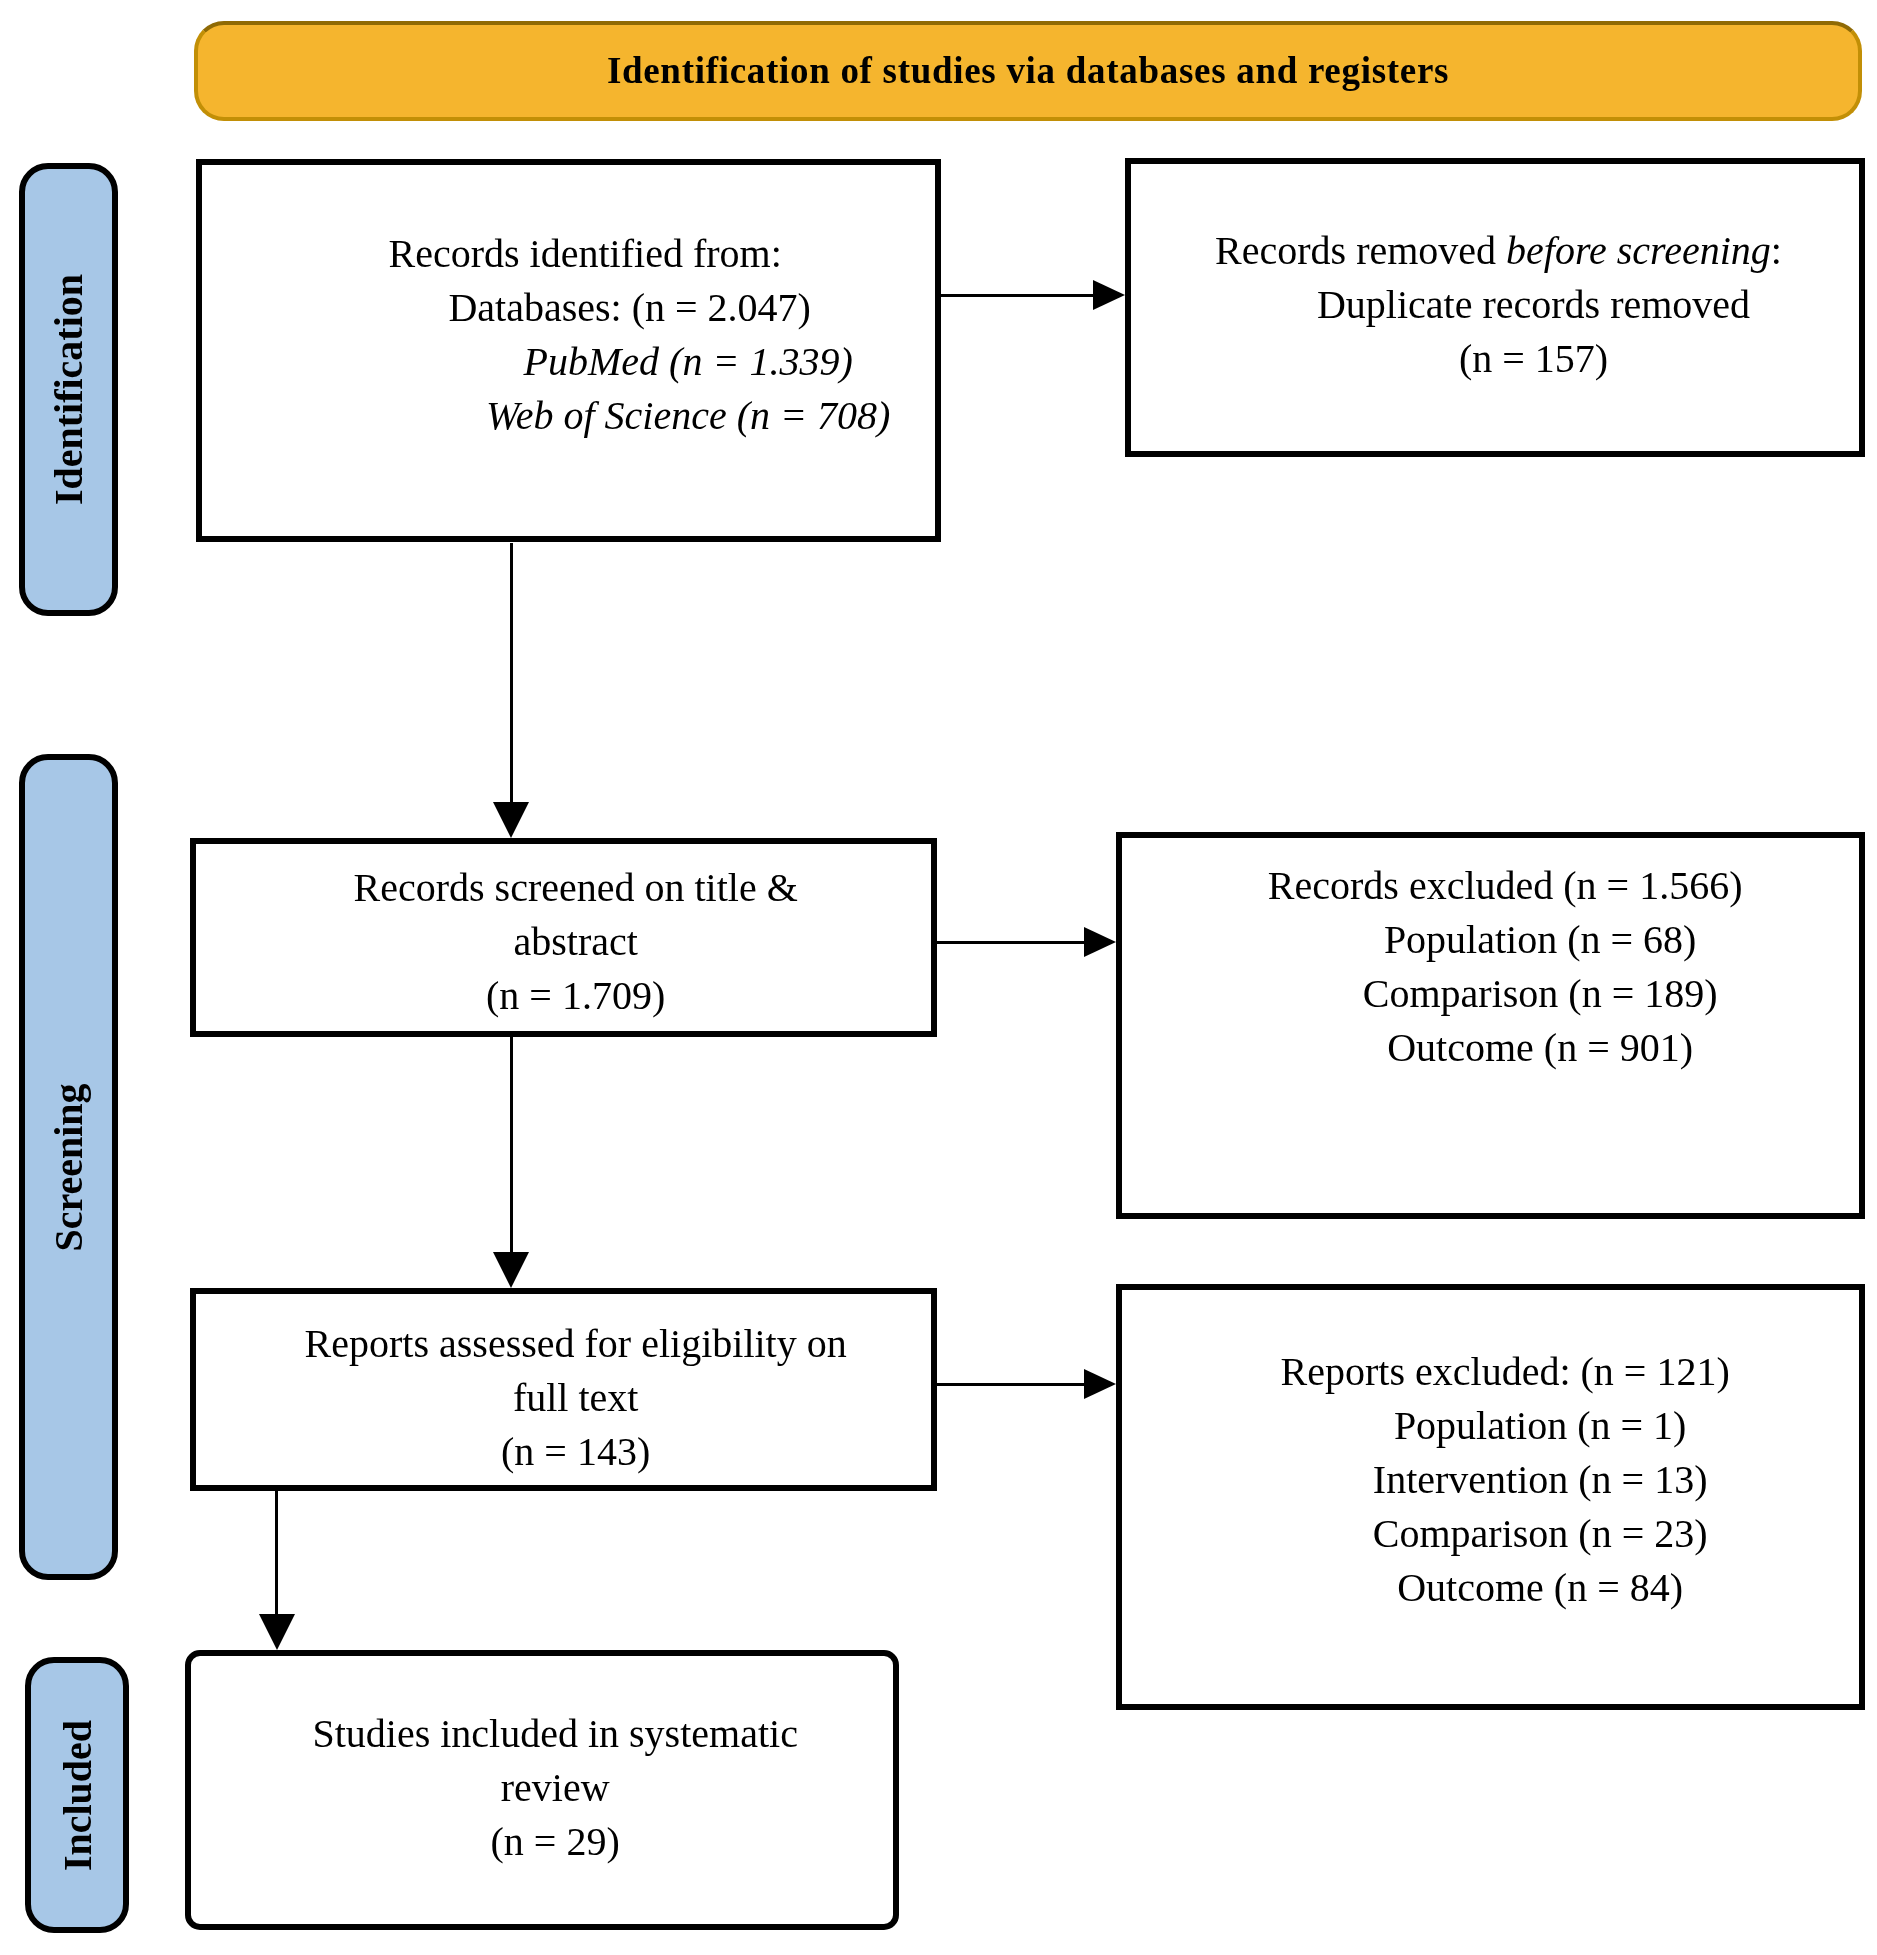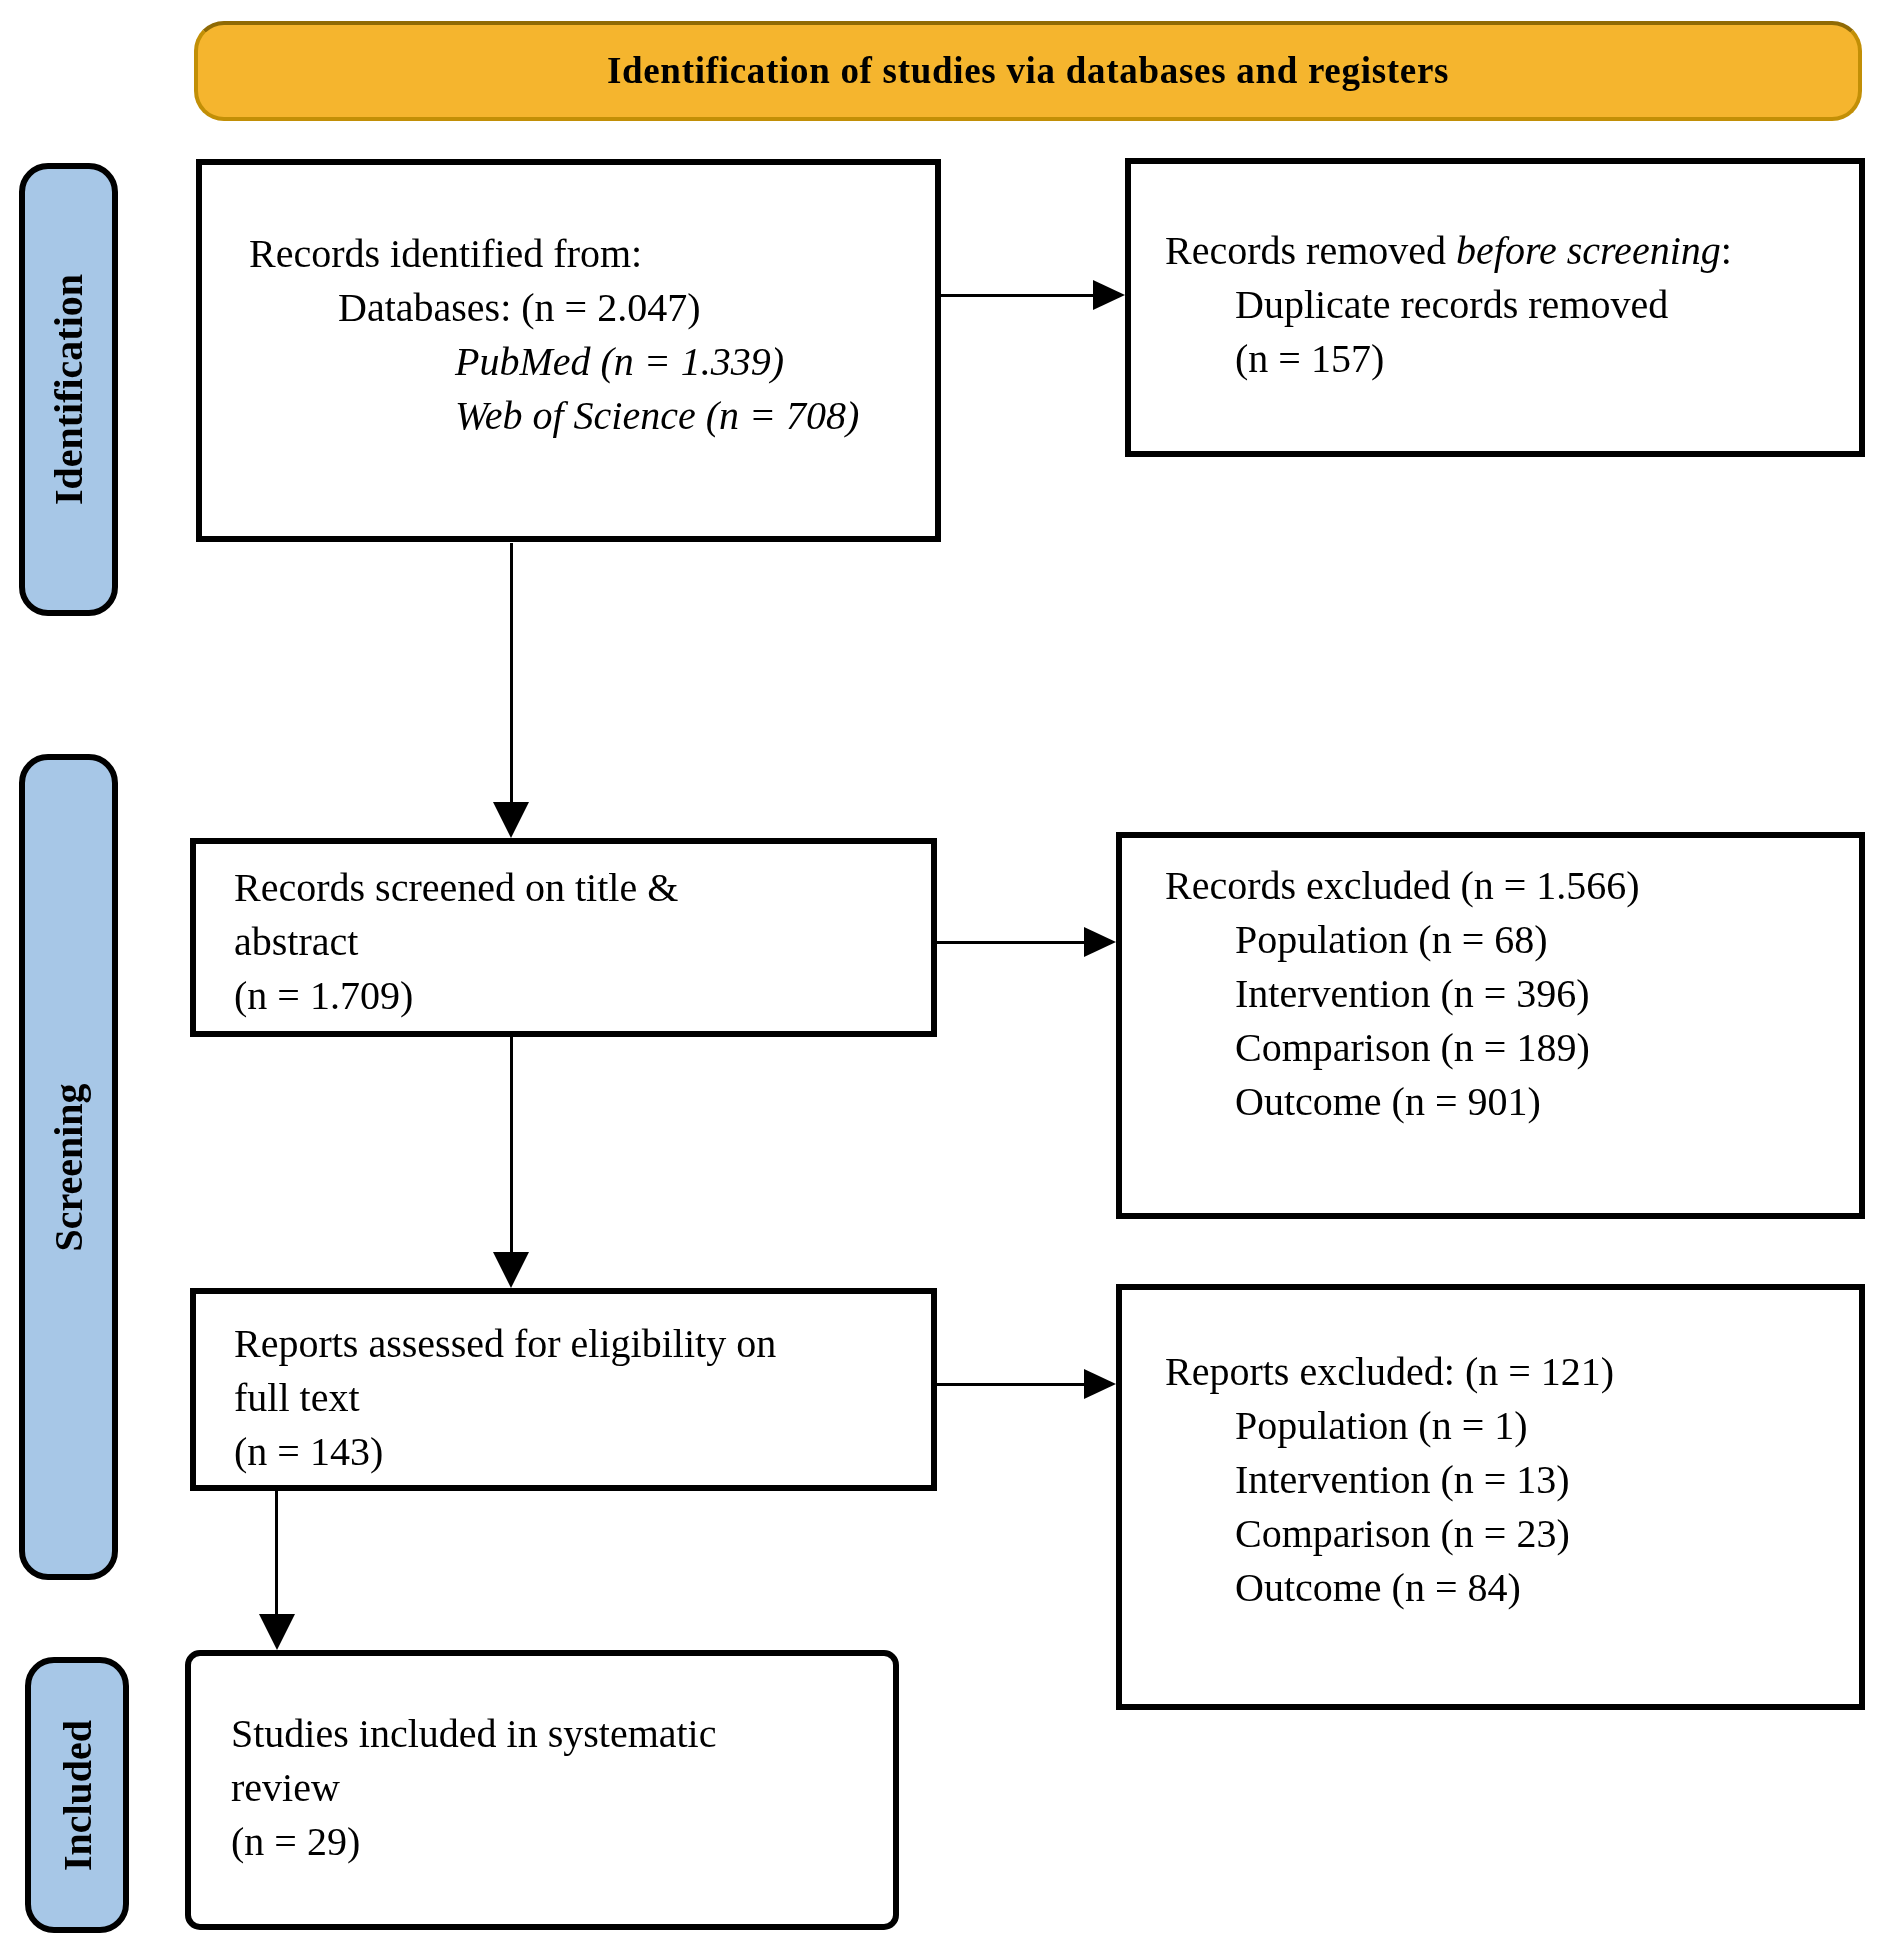--- a/index.html
+++ b/index.html
@@ -50,21 +50,21 @@
   
   .fbox {
     position: absolute;
     box-sizing: border-box;
     background: #ffffff;
     border: 6.2px solid #000000;
     font-size: 40px;
     line-height: 54px;
     overflow: hidden;
   }
-  .fbox .line { white-space: nowrap; }
+  .fbox .line { white-space: nowrap; text-align: center; }
   .ital { font-style: italic; }
 
   #box-records-identified { left: 196px;  top: 159px;  width: 745px; height: 383px; padding: 62px 13.7px 0 47px; }
   #box-records-removed    { left: 1125px; top: 158px;  width: 740px; height: 299px; padding: 60px 27px 0 34px; }
   #box-records-screened   { left: 190px;  top: 838px; width: 747px; height: 199px; padding: 16.5px 13.7px 0 38px; }
   #box-records-excluded   { left: 1116px; top: 832px; width: 749px; height: 387px; padding: 20.6px 13.7px 0 43px; }
   #box-reports-assessed   { left: 190px;  top: 1288px; width: 747px; height: 203px; padding: 23.4px 13.7px 0 38px; }
   #box-reports-excluded   { left: 1116px; top: 1284px; width: 749px; height: 426px; padding: 55px 13.7px 0 43px; }
   #box-studies-included   { left: 185px;  top: 1650px; width: 714px; height: 280px; padding: 51px 13.7px 0 40px; border-radius: 15px; }
 
@@ -124,21 +124,20 @@
 
   <div class="fbox" id="box-records-screened">
     <div class="line ind-0">Records screened on title &amp;</div>
     <div class="line ind-0">abstract</div>
     <div class="line ind-0">(n = 1.709)</div>
   </div>
 
   <div class="fbox" id="box-records-excluded">
     <div class="line ind-0">Records excluded (n = 1.566)</div>
     <div class="line ind-1">Population (n = 68)</div>
-    <div class="line ind-1">Intervention (n = 396)</div>
     <div class="line ind-1">Comparison (n = 189)</div>
     <div class="line ind-1">Outcome (n = 901)</div>
   </div>
 
   <div class="fbox" id="box-reports-assessed">
     <div class="line ind-0">Reports assessed for eligibility on</div>
     <div class="line ind-0">full text</div>
     <div class="line ind-0">(n = 143)</div>
   </div>
 

